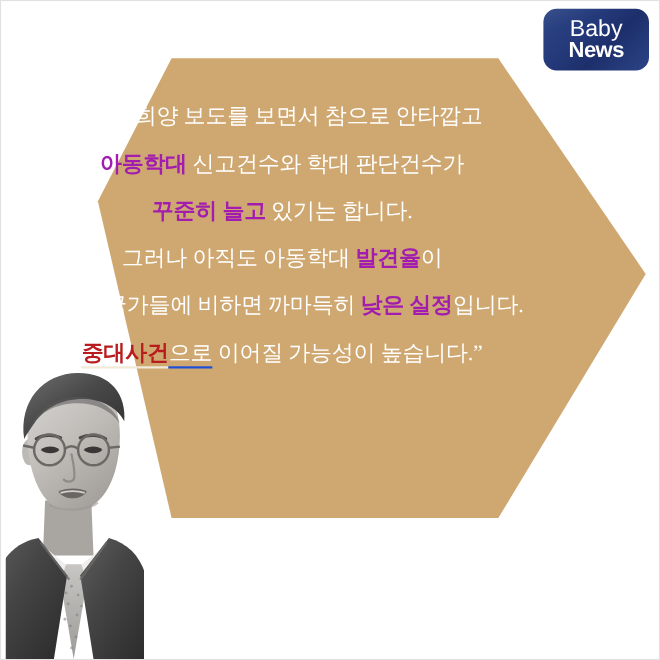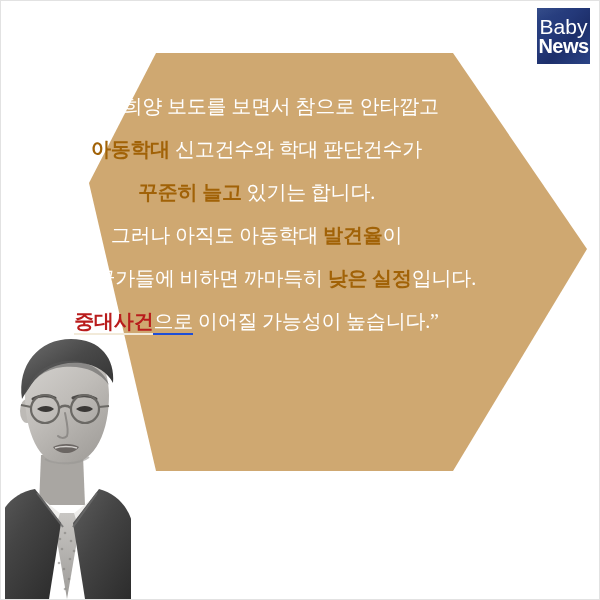--- a/index.html
+++ b/index.html
@@ -29,25 +29,25 @@
     height: 600px;
     z-index: 1;
   }
   .hex-wrap svg { display: block; }
 
   
   .logo {
     position: absolute;
     right: 9px;
     top: 7px;
-    width: 53px;
+    width: 96px;
     height: 56px;
     z-index: 6;
     background: linear-gradient(135deg, #2c4585 0%, #24397a 38%, #1d2f6b 60%, #2b4486 100%);
-    border-radius: 0;
+    border-radius: 12px;
     display: flex;
     flex-direction: column;
     align-items: center;
     justify-content: center;
     overflow: hidden;
   }
   .logo::before {
     content: "";
     position: absolute;
     left: -10%;
@@ -88,21 +88,21 @@
   }
   .q-line {
     color: #ffffff;
     font-family: "Liberation Serif", serif;
     font-size: 20px;
     line-height: 43px;
     white-space: nowrap;
     letter-spacing: -0.2px;
   }
   .hl {
-    color: #a16207;
+    color: #a21caf;
     font-weight: 700;
   }
   .hl-u {
     color: #b91c1c;
     font-weight: 700;
     border-bottom: 2px solid #f2ead9;
     padding-bottom: 1px;
   }
   .u-plain {
     border-bottom: 2px solid #1d4ed8;

